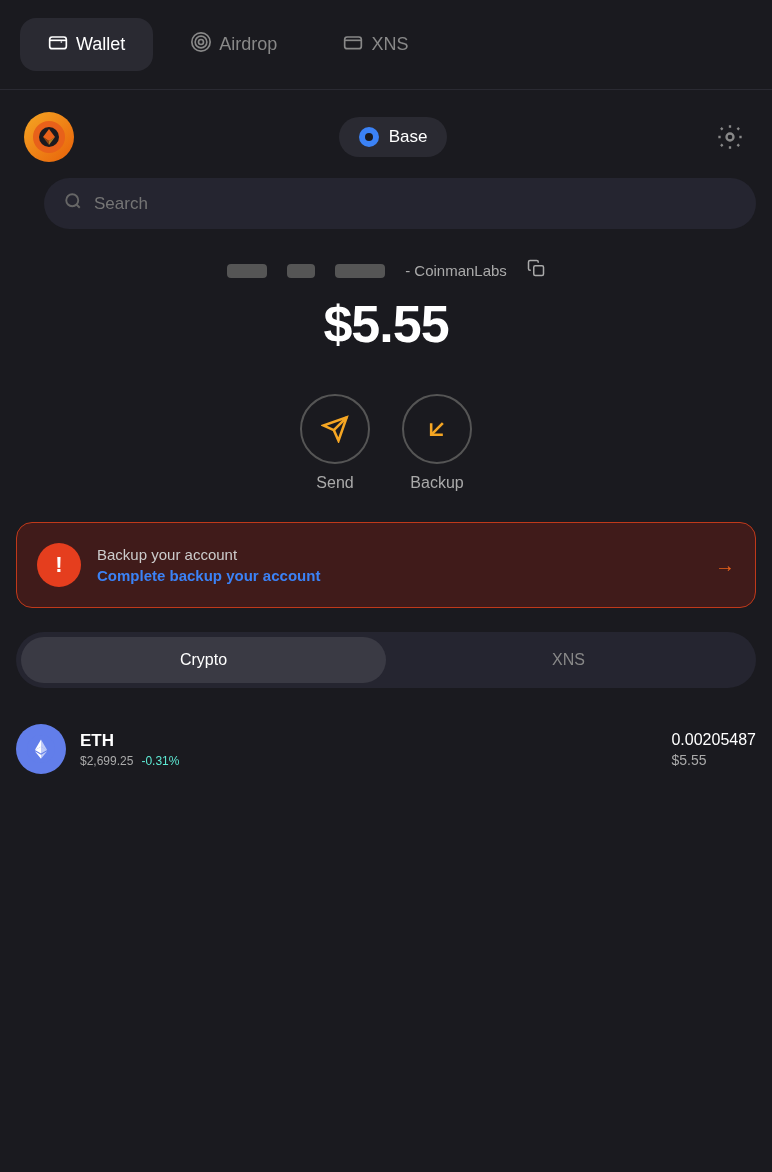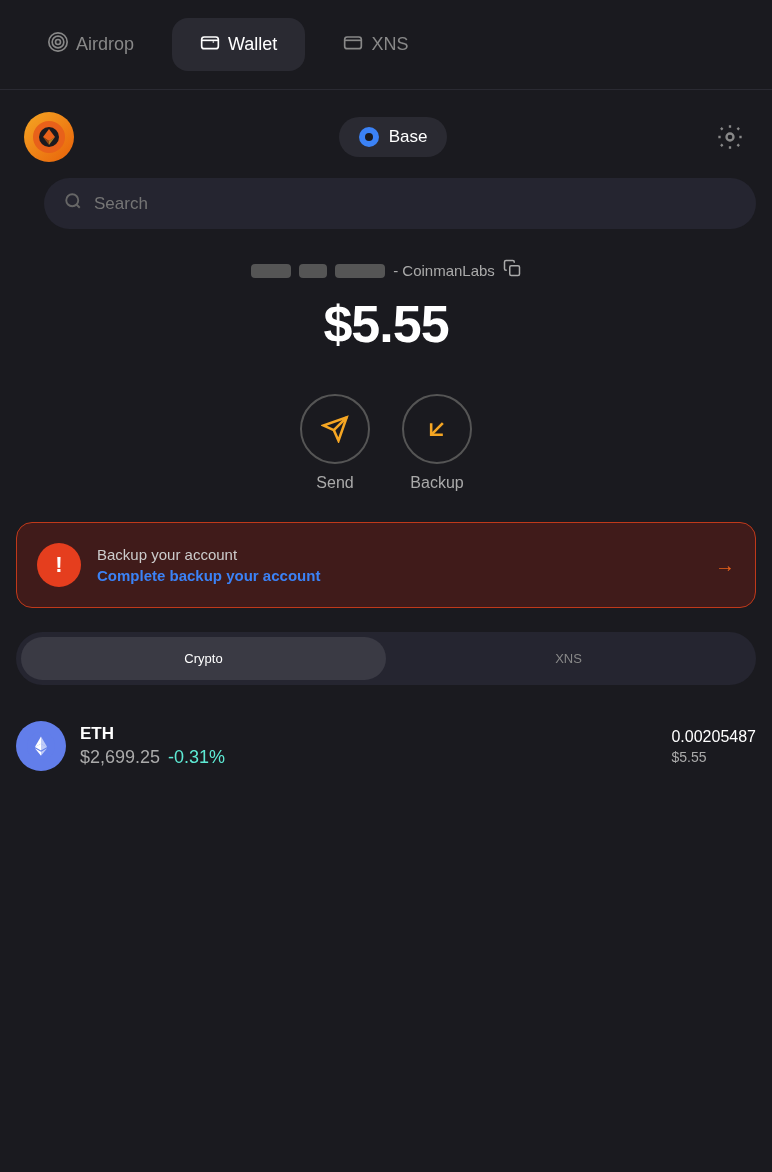--- a/index.html
+++ b/index.html
@@ -117,21 +117,21 @@
 
     
     .balance-section {
       text-align: center;
       padding: 10px 20px 20px;
     }
     .wallet-address-row {
       display: flex;
       align-items: center;
       justify-content: center;
-      gap: 8px;
+      gap: 20px;
       margin-bottom: 12px;
       color: #aaa;
       font-size: 15px;
     }
     .address-blur {
       display: inline-block;
       width: 40px;
       height: 14px;
       background: #555;
       border-radius: 4px;
@@ -230,21 +230,21 @@
       background: #252530;
       border-radius: 50px;
       padding: 5px;
       display: flex;
     }
     .tab-btn {
       flex: 1;
       text-align: center;
       padding: 14px;
       border-radius: 50px;
-      font-size: 13px;
+      font-size: 16px;
       font-weight: 500;
       cursor: pointer;
       color: #888;
     }
     .tab-btn.active {
       background: #3a3a44;
       color: #fff;
     }
 
     
@@ -272,21 +272,21 @@
     }
     .token-name {
       font-size: 17px;
       font-weight: 600;
       color: #fff;
       margin-bottom: 3px;
     }
     .token-price-row {
       display: flex;
       gap: 8px;
-      font-size: 18px;
+      font-size: 12px;
     }
     .token-price {
       color: #aaa;
     }
     .token-change.negative {
       color: #5eead4;
     }
     .token-balance {
     }
     .token-amount {
@@ -304,39 +304,39 @@
     .eth-logo {
       display: flex;
       align-items: center;
       justify-content: center;
     }
   </style>
 </head>
 <body>
 
 <nav class="top-nav">
+  <div class="nav-item active">
+    <span class="nav-icon">
+      <svg width="20" height="20" viewBox="0 0 24 24" fill="none" stroke="currentColor" stroke-width="2">
+        <rect x="2" y="6" width="20" height="14" rx="3"></rect>
+        <path d="M16 13a1 1 0 1 0 0-2 1 1 0 0 0 0 2z" fill="currentColor" stroke="none"></path>
+        <path d="M2 10h20"></path>
+      </svg>
+    </span>
+    <span>Wallet</span>
+  </div>
   <div class="nav-item">
     <span class="nav-icon">
       <svg width="20" height="20" viewBox="0 0 24 24" fill="none" stroke="currentColor" stroke-width="2">
         <circle cx="12" cy="12" r="3"></circle>
         <circle cx="12" cy="12" r="7"></circle>
         <circle cx="12" cy="12" r="11"></circle>
       </svg>
     </span>
     <span>Airdrop</span>
-  </div>
-  <div class="nav-item active">
-    <span class="nav-icon">
-      <svg width="20" height="20" viewBox="0 0 24 24" fill="none" stroke="currentColor" stroke-width="2">
-        <rect x="2" y="6" width="20" height="14" rx="3"></rect>
-        <path d="M16 13a1 1 0 1 0 0-2 1 1 0 0 0 0 2z" fill="currentColor" stroke="none"></path>
-        <path d="M2 10h20"></path>
-      </svg>
-    </span>
-    <span>Wallet</span>
   </div>
   <div class="nav-item">
     <span class="nav-icon">
       <svg width="20" height="20" viewBox="0 0 24 24" fill="none" stroke="currentColor" stroke-width="2">
         <rect x="2" y="6" width="20" height="14" rx="3"></rect>
         <path d="M2 10h20"></path>
       </svg>
     </span>
     <span>XNS</span>
   </div>

